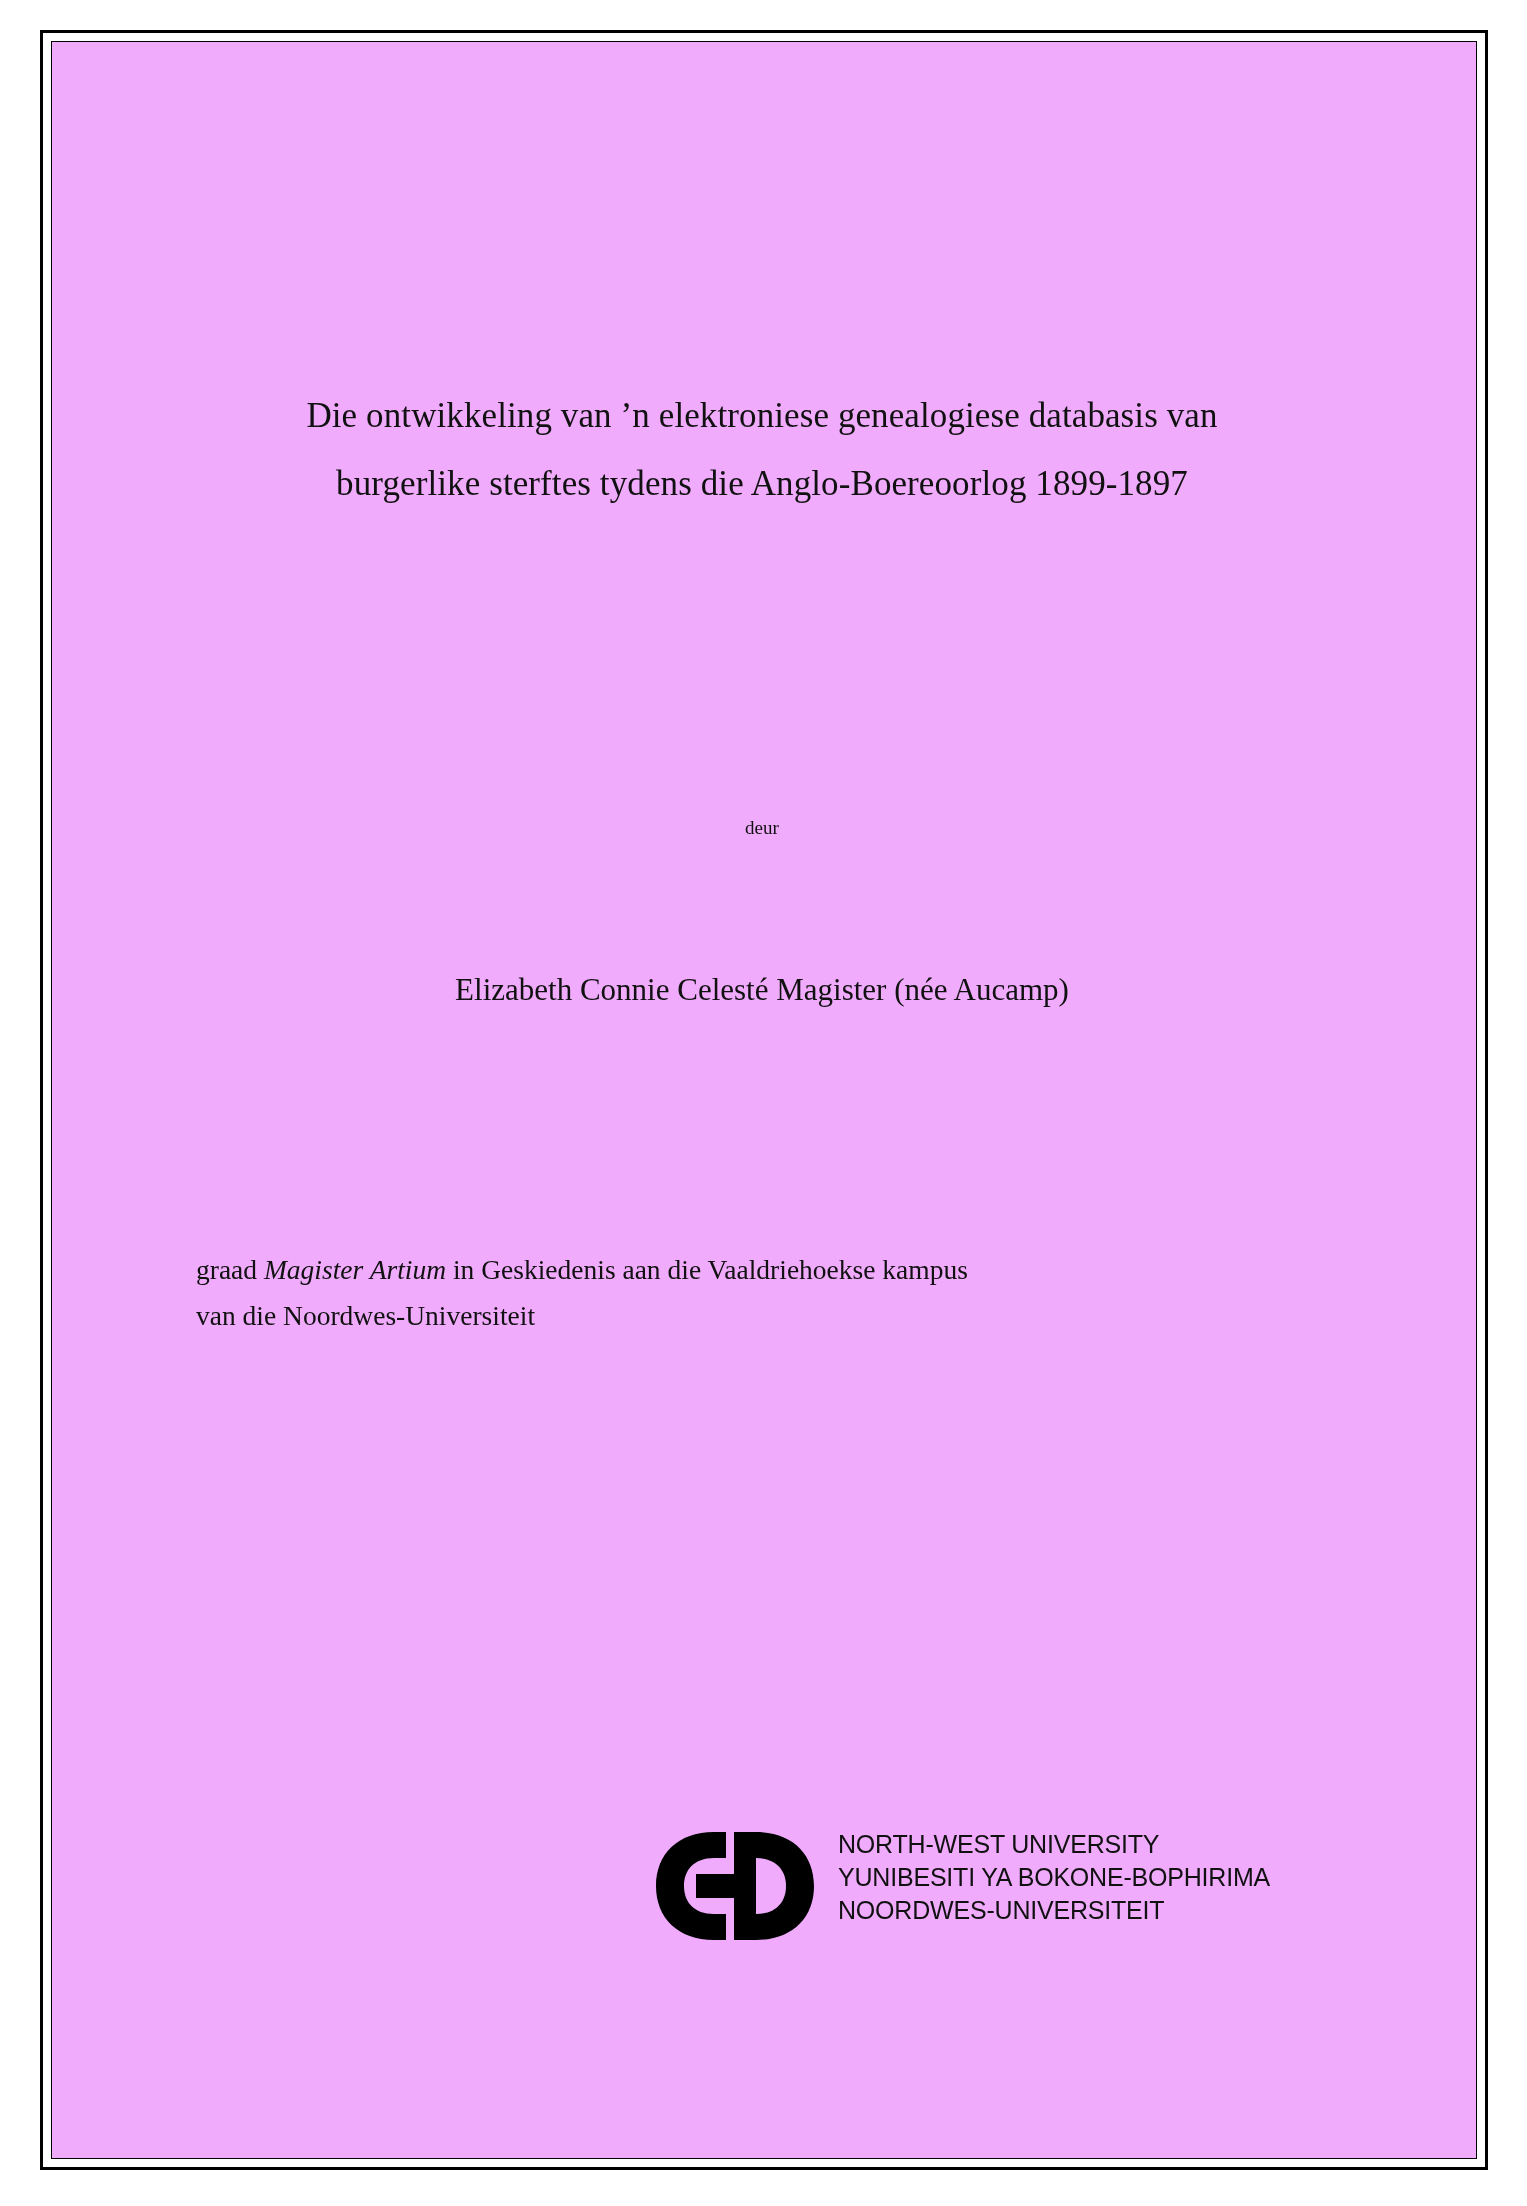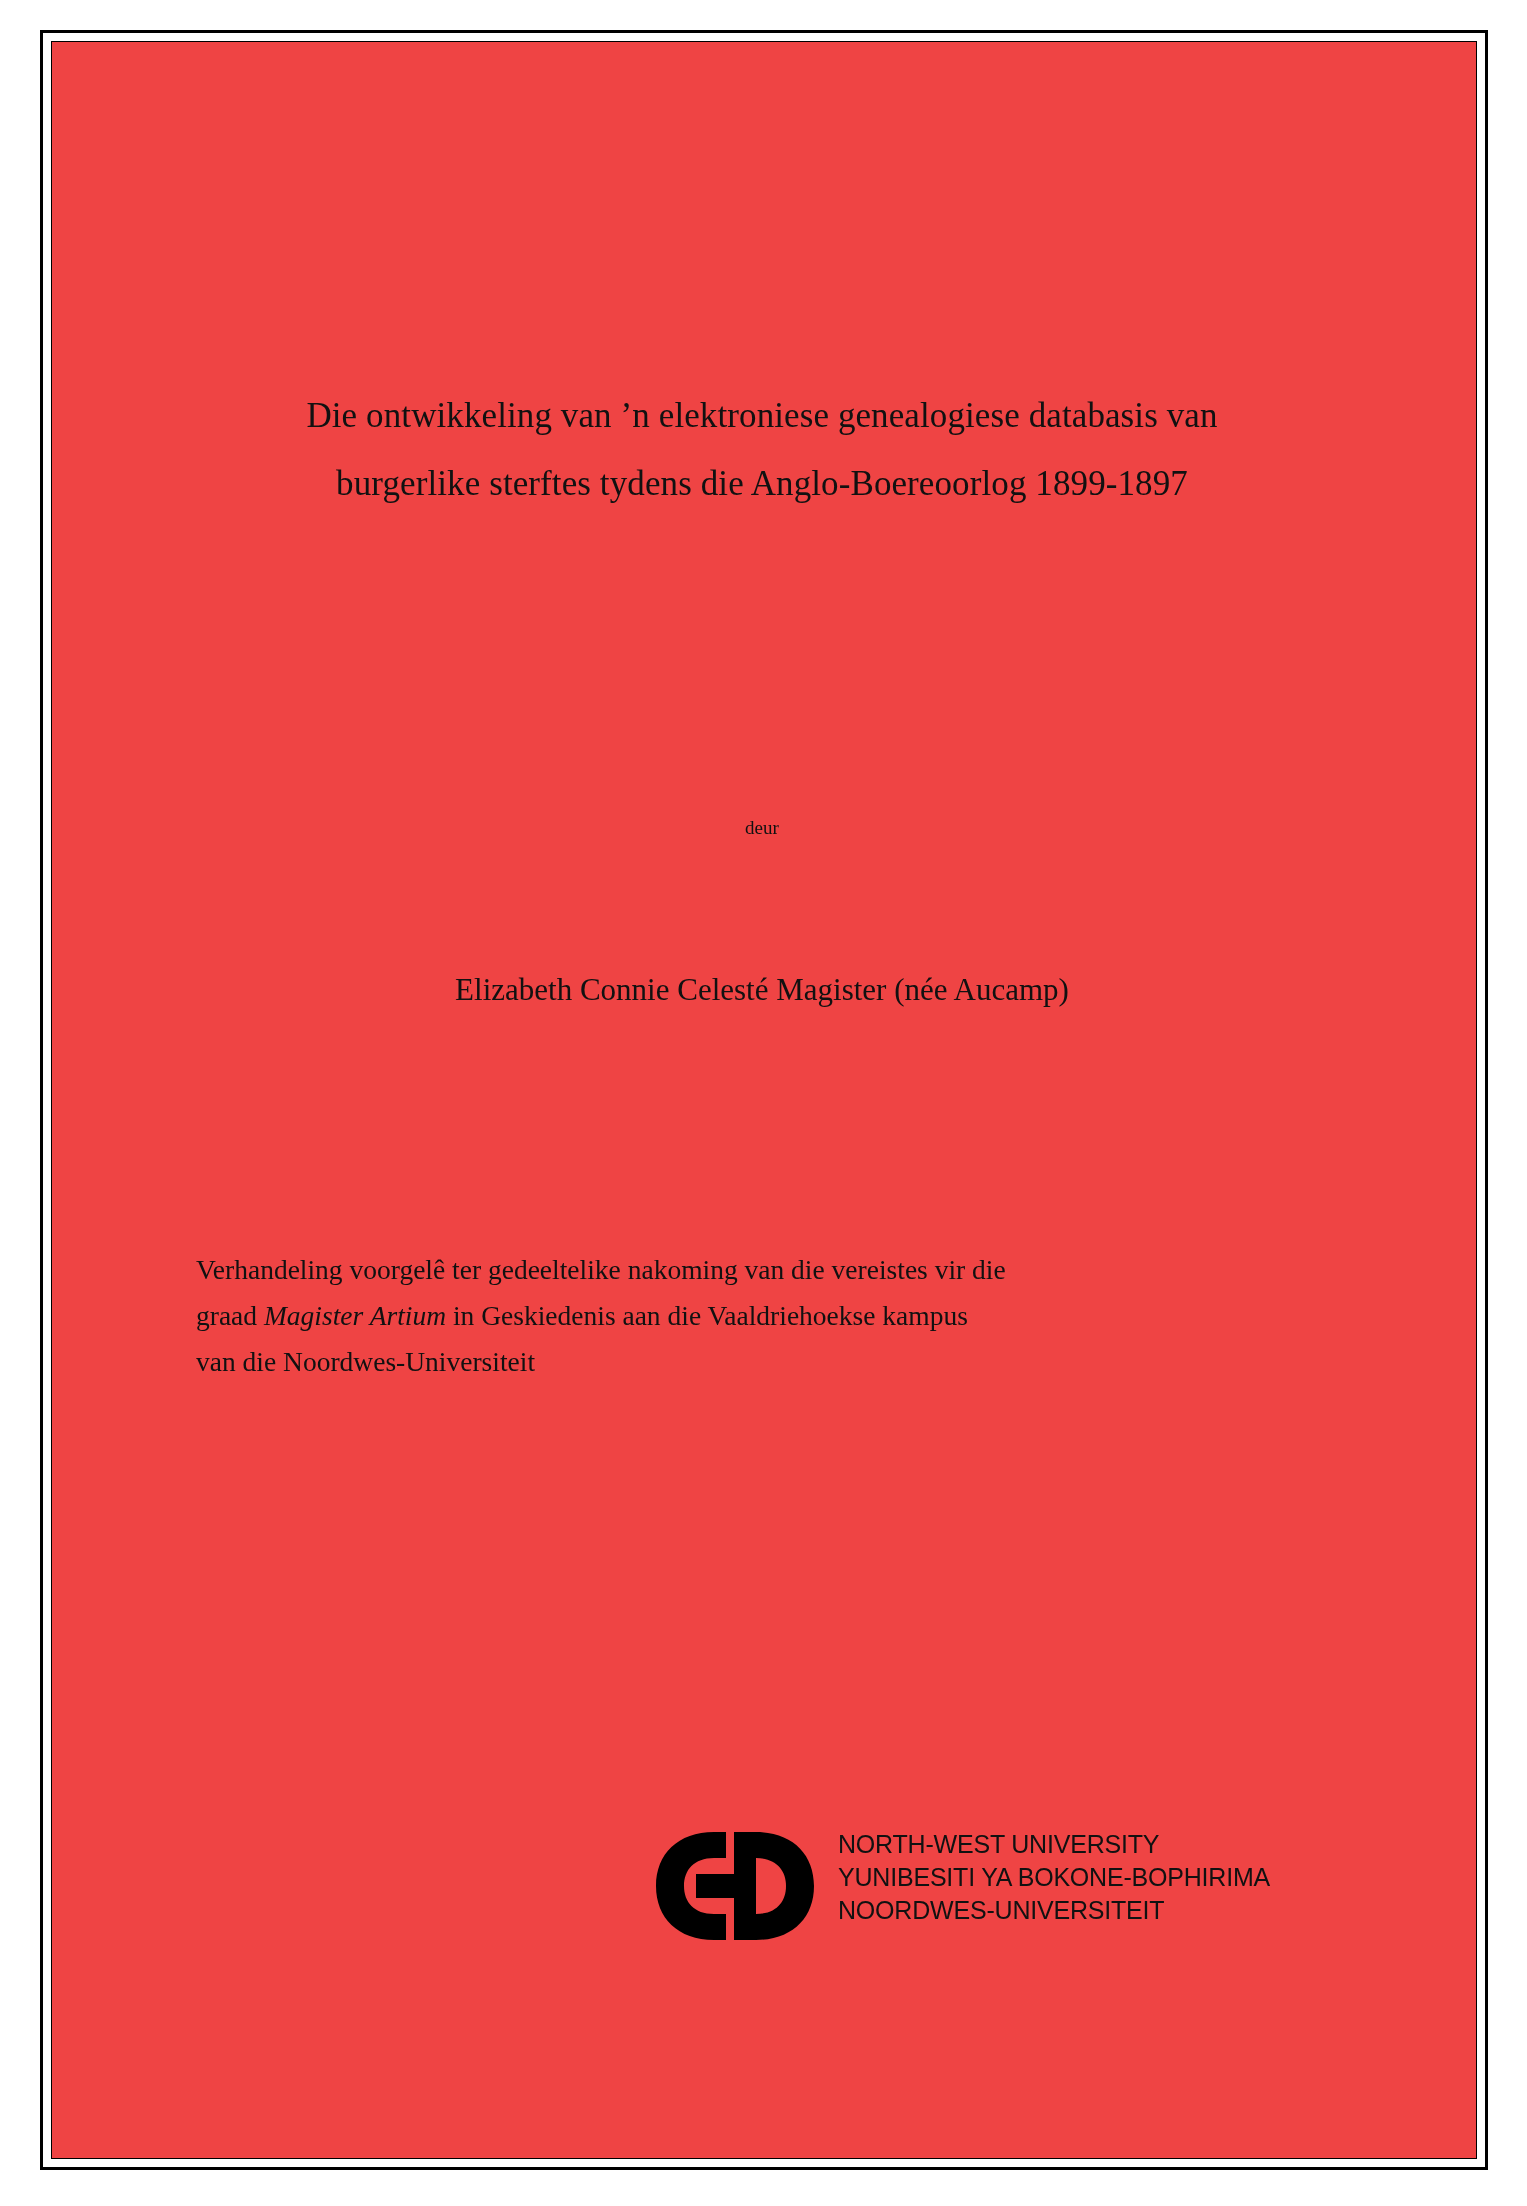--- a/index.html
+++ b/index.html
@@ -27,21 +27,21 @@
     background: #ffffff;
     box-sizing: border-box;
   }
   .page-inner {
     position: absolute;
     left: 8px;
     top: 8px;
     right: 8px;
     bottom: 8px;
     border: 1px solid #000000;
-    background: #ef4444;
+    background: #f0abfc;
     box-sizing: border-box;
   }
 
   .content {
     position: absolute;
     left: 140px;
     top: 0;
     width: 1140px;
     height: 100%;
   }
@@ -149,21 +149,20 @@
       <div class="title-block">
         <div class="title-line">Die ontwikkeling van ’n elektroniese genealogiese databasis van</div>
         <div class="title-line">burgerlike sterftes tydens die Anglo-Boereoorlog 1899-1897</div>
       </div>
 
       <div class="deur">deur</div>
 
       <div class="author">Elizabeth Connie Celesté Magister (née Aucamp)</div>
 
       <div class="statement">
-        <div class="just">Verhandeling voorgelê ter gedeeltelike nakoming van die vereistes vir die</div>
         <div class="l2"><span>graad </span><em>Magister Artium</em><span> in Geskiedenis aan die Vaaldriehoekse kampus</span></div>
         <div class="l3">van die Noordwes-Universiteit</div>
       </div>
 
 
       <div class="logo-block">
         <svg class="logo-mark" viewBox="0 0 170 112">
           <path d="M62 2 C26 2 4 24 4 56 C4 88 26 110 62 110 L74 110 L74 84 L62 84 C42 84 32 72 32 56 C32 40 42 28 62 28 L74 28 L74 2 Z" fill="#000000"></path>
           <rect x="44" y="44" width="56" height="24" fill="#000000"></rect>
           <path d="M96 2 L104 2 C140 2 162 24 162 56 C162 88 140 110 104 110 L96 110 L96 84 L104 84 C124 84 134 72 134 56 C134 40 124 28 104 28 L96 28 Z" fill="#000000"></path>

